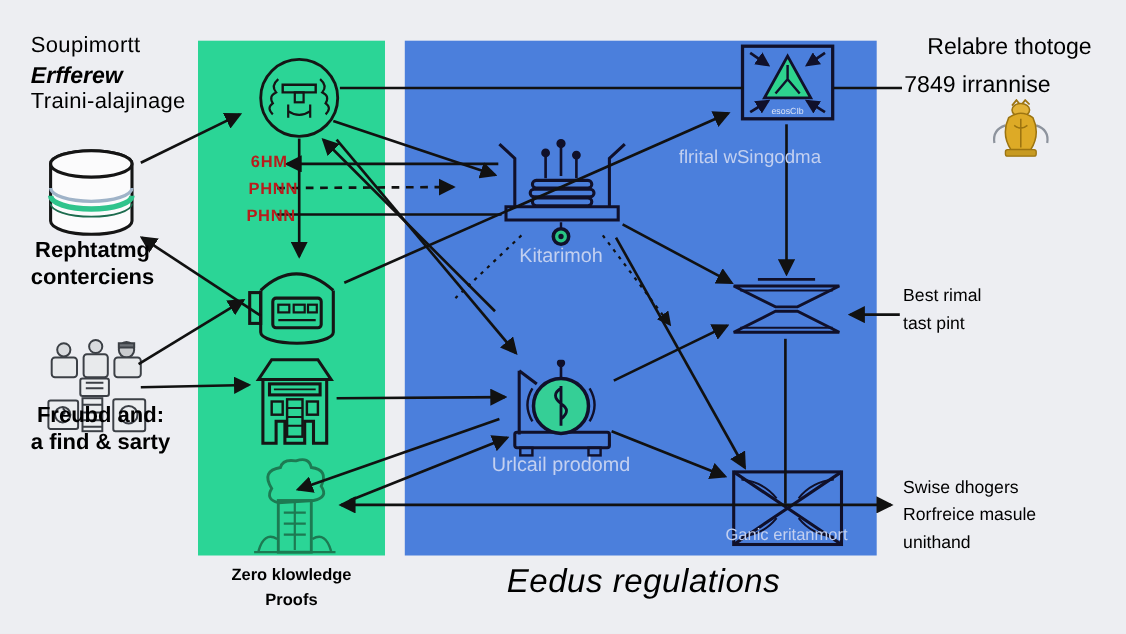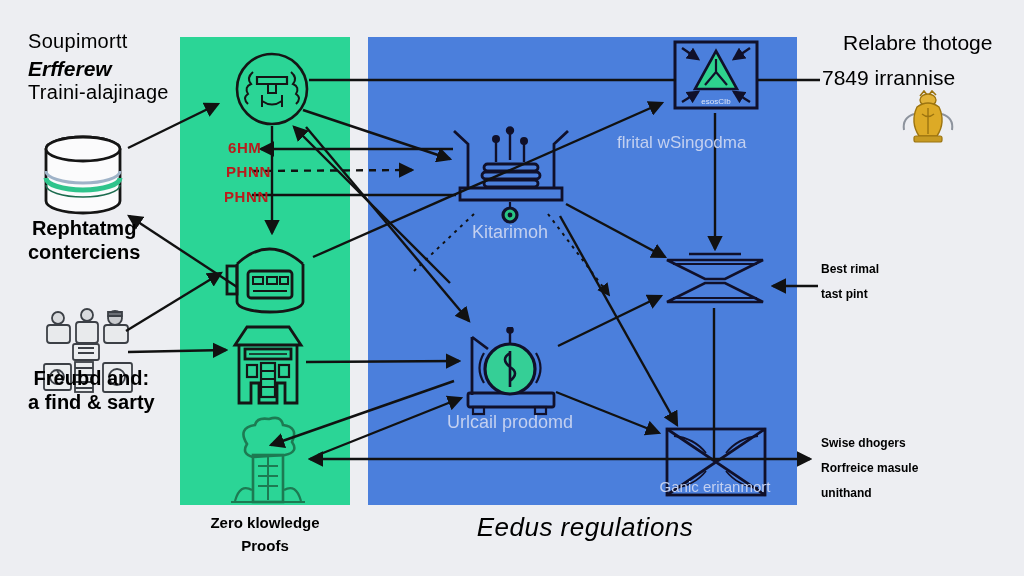--- a/index.html
+++ b/index.html
@@ -14,23 +14,23 @@
   .light{color:#c3d0f0;}
   .tl1{font-size:20px;font-weight:500;letter-spacing:.3px;}
   .tl2{font-size:21px;font-weight:700;font-style:italic;}
   .caption{font-size:20px;font-weight:600;line-height:24px;text-align:center;}
   .tag{font-size:15px;font-weight:600;letter-spacing:.6px;color:#b91c1c;}
   .bluecap{font-size:18px;text-align:center;}
   .note{font-size:17px;}
   .small-note{font-size:15px;text-align:center;}
   .rhead{font-size:21px;font-weight:500;}
   .rtext{font-size:21px;font-weight:500;line-height:25px;}
-  .rbold{font-size:12px;font-weight:700;line-height:25px;}
+  .rbold{font-size:16px;font-weight:400;line-height:25px;}
   .zk{font-size:15px;font-weight:600;line-height:23px;text-align:center;}
-  .eedus{font-size:26px;font-style:italic;font-weight:500;text-align:center;letter-spacing:.5px;}
+  .eedus{font-size:30px;font-style:italic;font-weight:500;text-align:center;letter-spacing:.5px;}
   svg{display:block;}
   #wires{position:absolute;left:0;top:0;pointer-events:none;}
 </style>
 </head>
 <body>
 
 <div id="stage">
 
   <div id="green-band" class="panel"></div>
   <div id="blue-panel" class="panel"></div>

